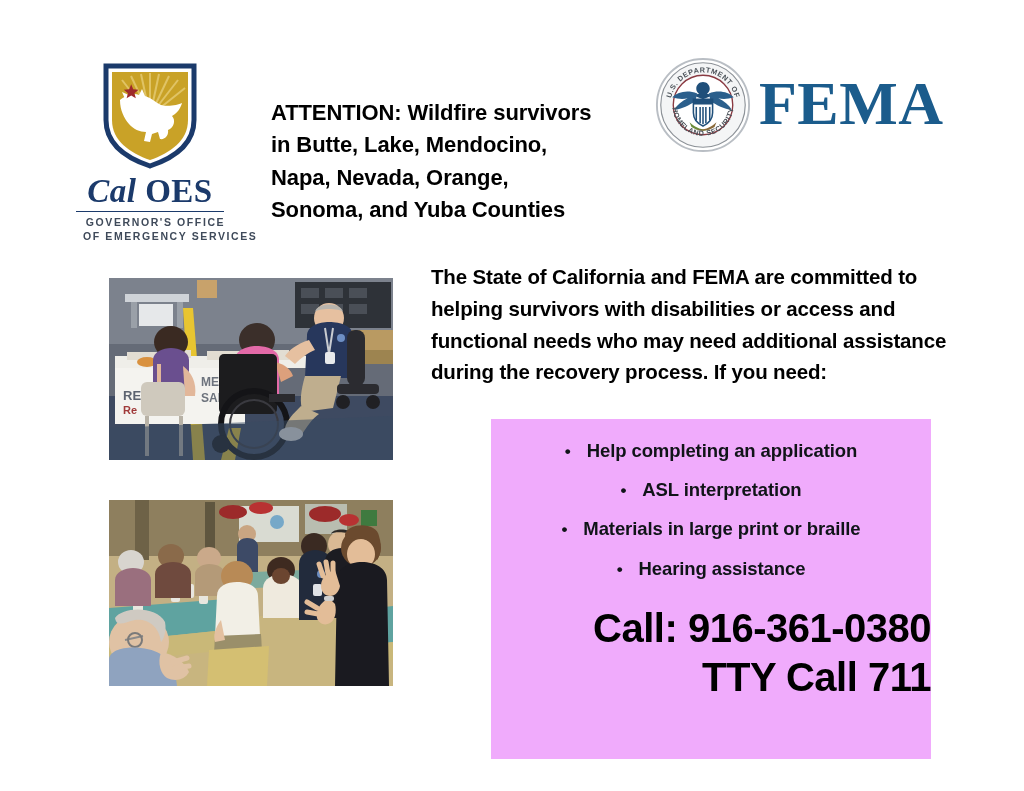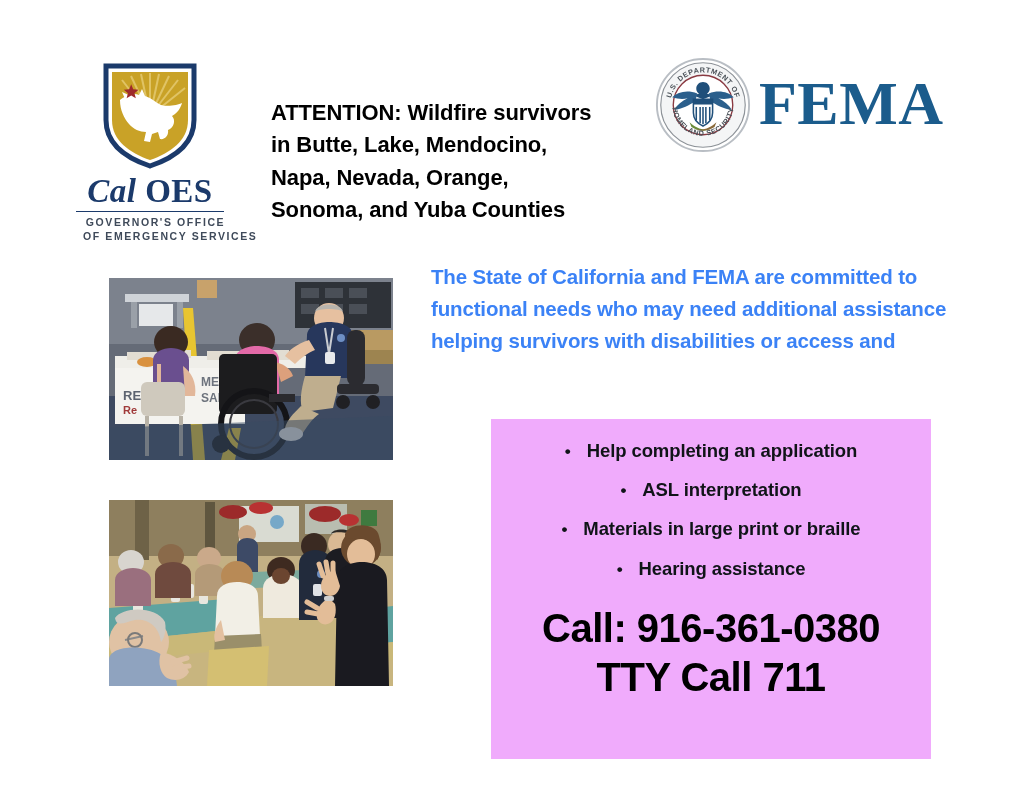--- a/index.html
+++ b/index.html
@@ -109,21 +109,21 @@
   .photo svg { display: block; width: 100%; height: 100%; }
 
   
   .body-para {
     position: absolute;
     left: 431px;
     top: 261px;
     width: 580px;
     font-size: 20.5px;
     font-weight: bold;
-    color: #3b82f6;
+    color: #000000;
     line-height: 1.55;
     letter-spacing: -0.15px;
   }
 
   
   .info-box {
     position: absolute;
     left: 491px;
     top: 419px;
     width: 440px;
@@ -134,21 +134,21 @@
   .bullet-list { list-style: none; text-align: center; }
   .bullet-list li {
     font-size: 18.5px;
     font-weight: bold;
     color: #101418;
     line-height: 1.1;
     padding: 9.5px 0;
     letter-spacing: -0.1px;
   }
   .bullet-dot { margin-right: 16px; font-size: 17px; line-height: 1; }
-  .call-block { text-align: center; margin-top: 16px; }
+  .call-block { text-align: right; margin-top: 16px; }
   .call-line {
     font-size: 40px;
     font-weight: bold;
     color: #000000;
     line-height: 1.22;
     letter-spacing: -0.5px;
   }
 </style>
 </head>
 <body>
@@ -403,22 +403,23 @@
       <path d="M16 140 L34 136" stroke="#8a8a8a" stroke-width="2"></path>
       <circle cx="26" cy="140" r="7" fill="none" stroke="#7a7a7a" stroke-width="2"></circle>
       <path d="M0 160 C0 150 16 146 32 148 C52 150 66 160 68 186 L0 186 Z" fill="#8fa3bf"></path>
       <path d="M52 152 C64 154 76 162 80 172 C76 180 66 182 58 178 C52 174 48 164 52 152 Z" fill="#e0c2a4"></path>
       <path d="M64 162 L78 158 M66 168 L80 166" stroke="#e0c2a4" stroke-width="5" stroke-linecap="round"></path>
     </svg>
   </div>
 
   <div class="body-para">
     <div>The State of California and FEMA are committed to</div>
+    <div>helping survivors with disabilities or access and</div>
     <div>functional needs who may need additional assistance</div>
-    <div>helping survivors with disabilities or access and</div>
+    <div>during the recovery process. If you need:</div>
   </div>
 
   <div class="info-box">
     <ul class="bullet-list">
       <li><span class="bullet-dot">•</span><span>Help completing an application</span></li>
       <li><span class="bullet-dot">•</span><span>ASL interpretation</span></li>
       <li><span class="bullet-dot">•</span><span>Materials in large print or braille</span></li>
       <li><span class="bullet-dot">•</span><span>Hearing assistance</span></li>
     </ul>
     <div class="call-block">

